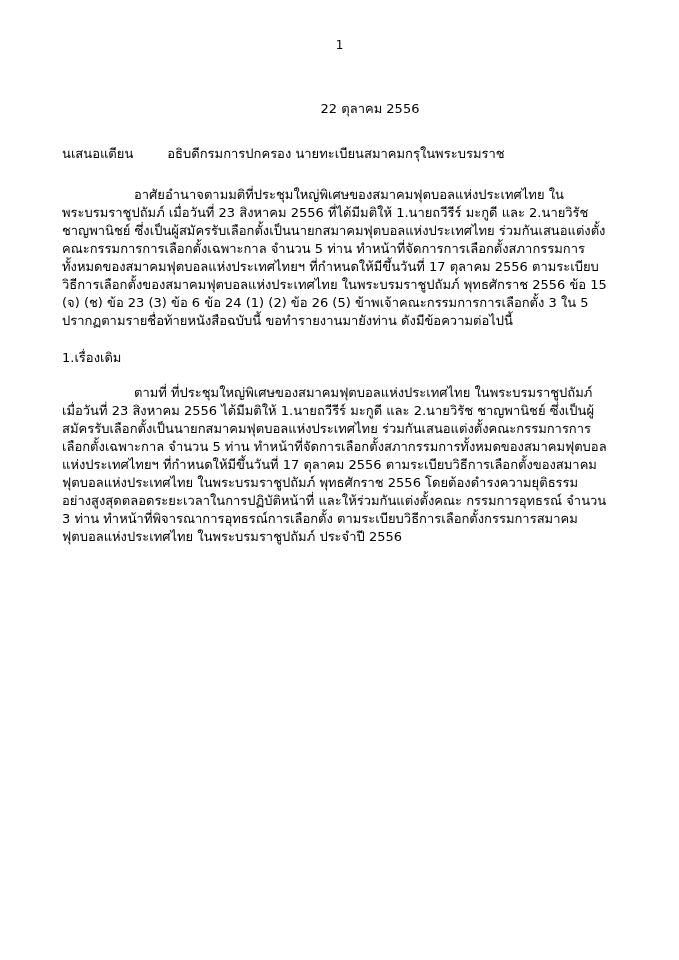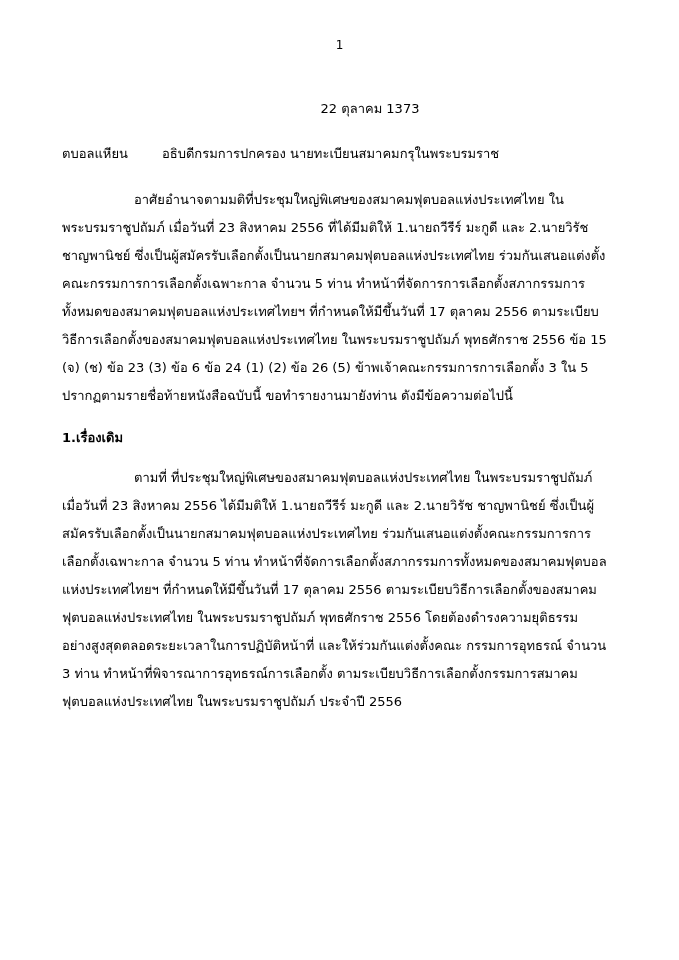--- a/index.html
+++ b/index.html
@@ -60,52 +60,52 @@
   .field-gap-md {
     display: inline-block;
     width: 26px;
   }
   .field-gap-lg {
     display: inline-block;
     width: 34px;
   }
   .para {
     font-size: 13px;
-    line-height: 28px;
+    line-height: 18px;
     margin: 0 11px 0 0;
   }
   .para-block {
     margin-bottom: 18px;
   }
   .indent-line {
     display: inline-block;
     width: 72px;
   }
   .section-heading {
     font-size: 13px;
     line-height: 20px;
-    font-weight: bold;
+    font-weight: normal;
     margin: 16px 0 16px 0;
   }
 </style>
 </head>
 <body>
 
 <div class="page">
 
   <div class="page-number">1</div>
 
   <div class="content">
 
-    <div class="date-line">22 ตุลาคม 1373</div>
+    <div class="date-line">22 ตุลาคม 2556</div>
 
 
 
     <div class="field-line">
-      <span class="field-label">ตบอลแหียน</span><span class="field-gap-lg"></span><span>อธิบดีกรมการปกครอง นายทะเบียนสมาคมกรุในพระบรมราช</span>
+      <span class="field-label">นเสนอแตียน</span><span class="field-gap-lg"></span><span>อธิบดีกรมการปกครอง นายทะเบียนสมาคมกรุในพระบรมราช</span>
     </div>
 
 
     <div class="para-block">
       <p class="para"><span class="indent-line"></span><span>อาศัยอำนาจตามมติที่ประชุมใหญ่พิเศษของสมาคมฟุตบอลแห่งประเทศไทย ในพระบรมราชูปถัมภ์ เมื่อวันที่ 23 สิงหาคม 2556 ที่ได้มีมติให้ 1.นายถวีรีร์ มะกูดี  และ 2.นายวิรัช ชาญพานิชย์ ซึ่งเป็นผู้สมัครรับเลือกตั้งเป็นนายกสมาคมฟุตบอลแห่งประเทศไทย ร่วมกันเสนอแต่งตั้งคณะกรรมการการเลือกตั้งเฉพาะกาล จำนวน 5 ท่าน ทำหน้าที่จัดการการเลือกตั้งสภากรรมการทั้งหมดของสมาคมฟุตบอลแห่งประเทศไทยฯ ที่กำหนดให้มีขึ้นวันที่ 17 ตุลาคม 2556 ตามระเบียบวิธีการเลือกตั้งของสมาคมฟุตบอลแห่งประเทศไทย ในพระบรมราชูปถัมภ์ พุทธศักราช 2556 ข้อ 15 (จ) (ช) ข้อ 23 (3) ข้อ 6 ข้อ 24 (1) (2) ข้อ 26 (5) ข้าพเจ้าคณะกรรมการการเลือกตั้ง 3 ใน 5 ปรากฏตามรายชื่อท้ายหนังสือฉบับนี้ ขอทำรายงานมายังท่าน ดังมีข้อความต่อไปนี้</span></p>
     </div>
 
     <div class="section-heading">1.เรื่องเดิม</div>
 
     <div class="para-block">

